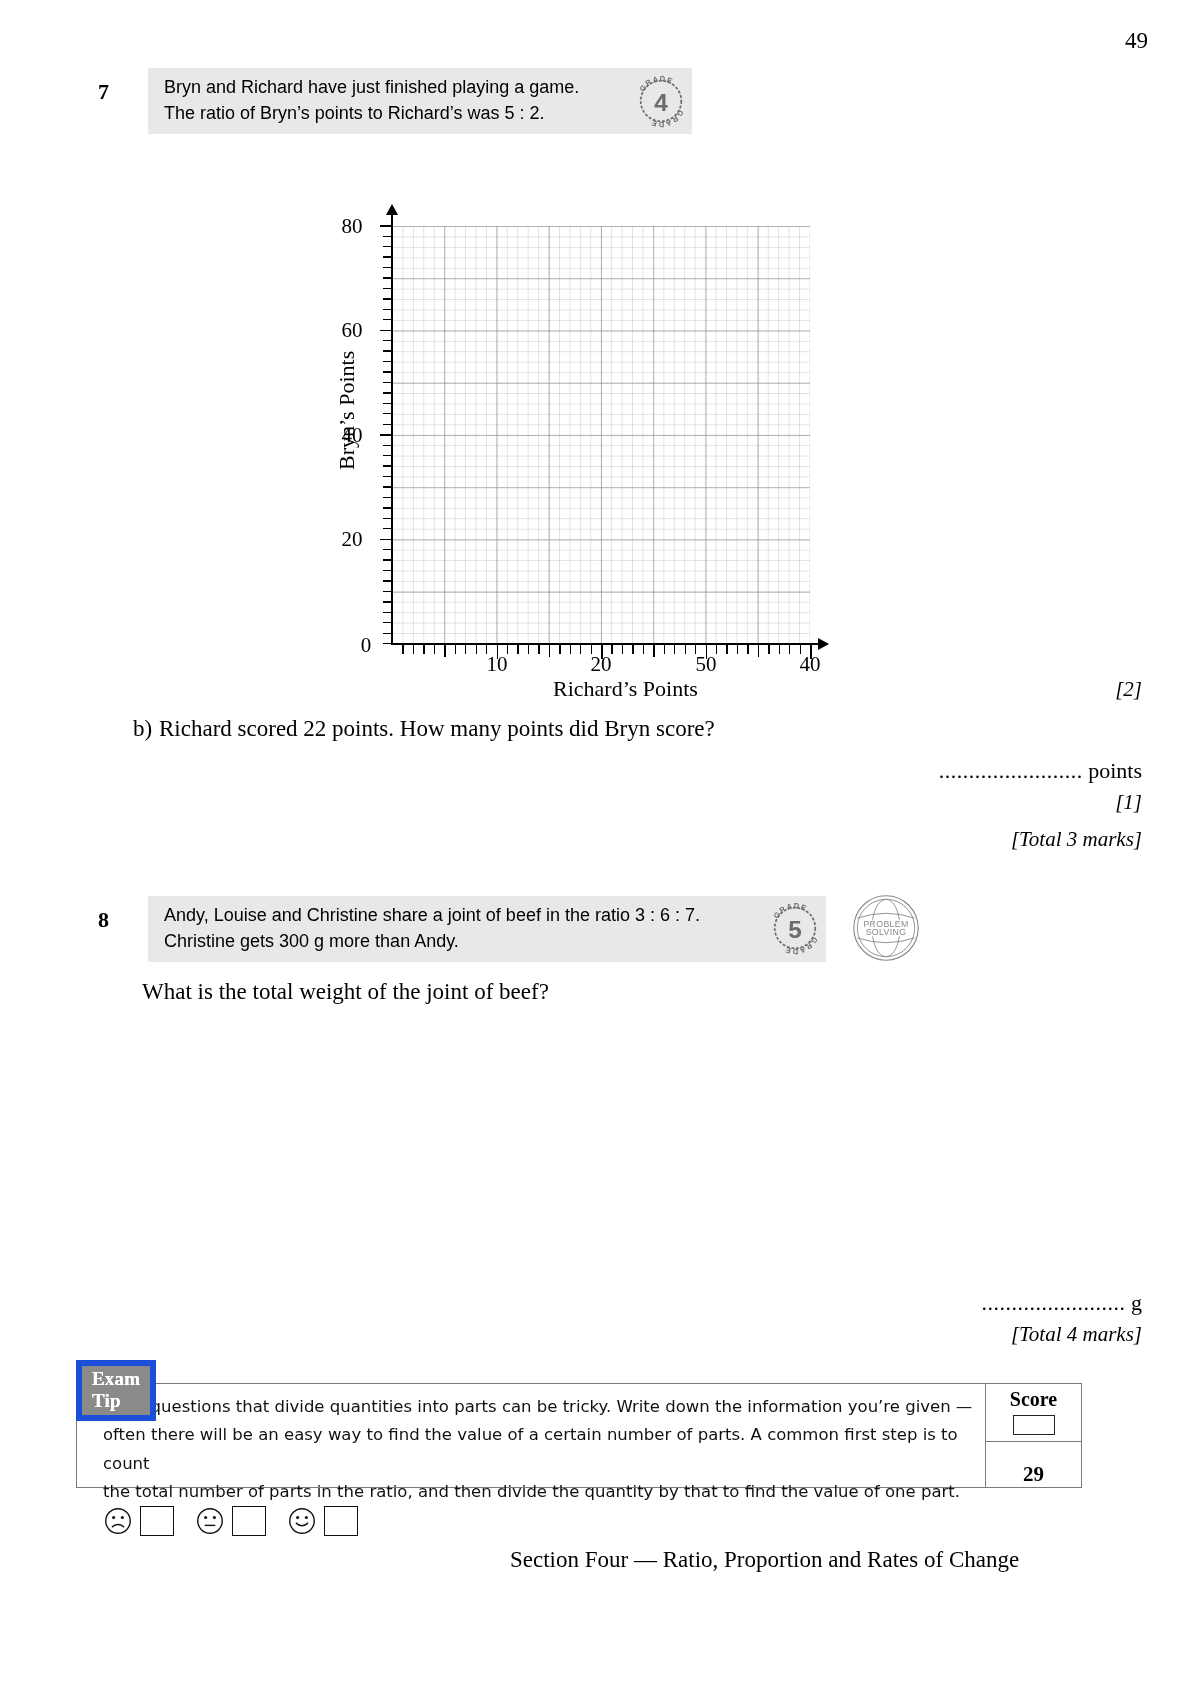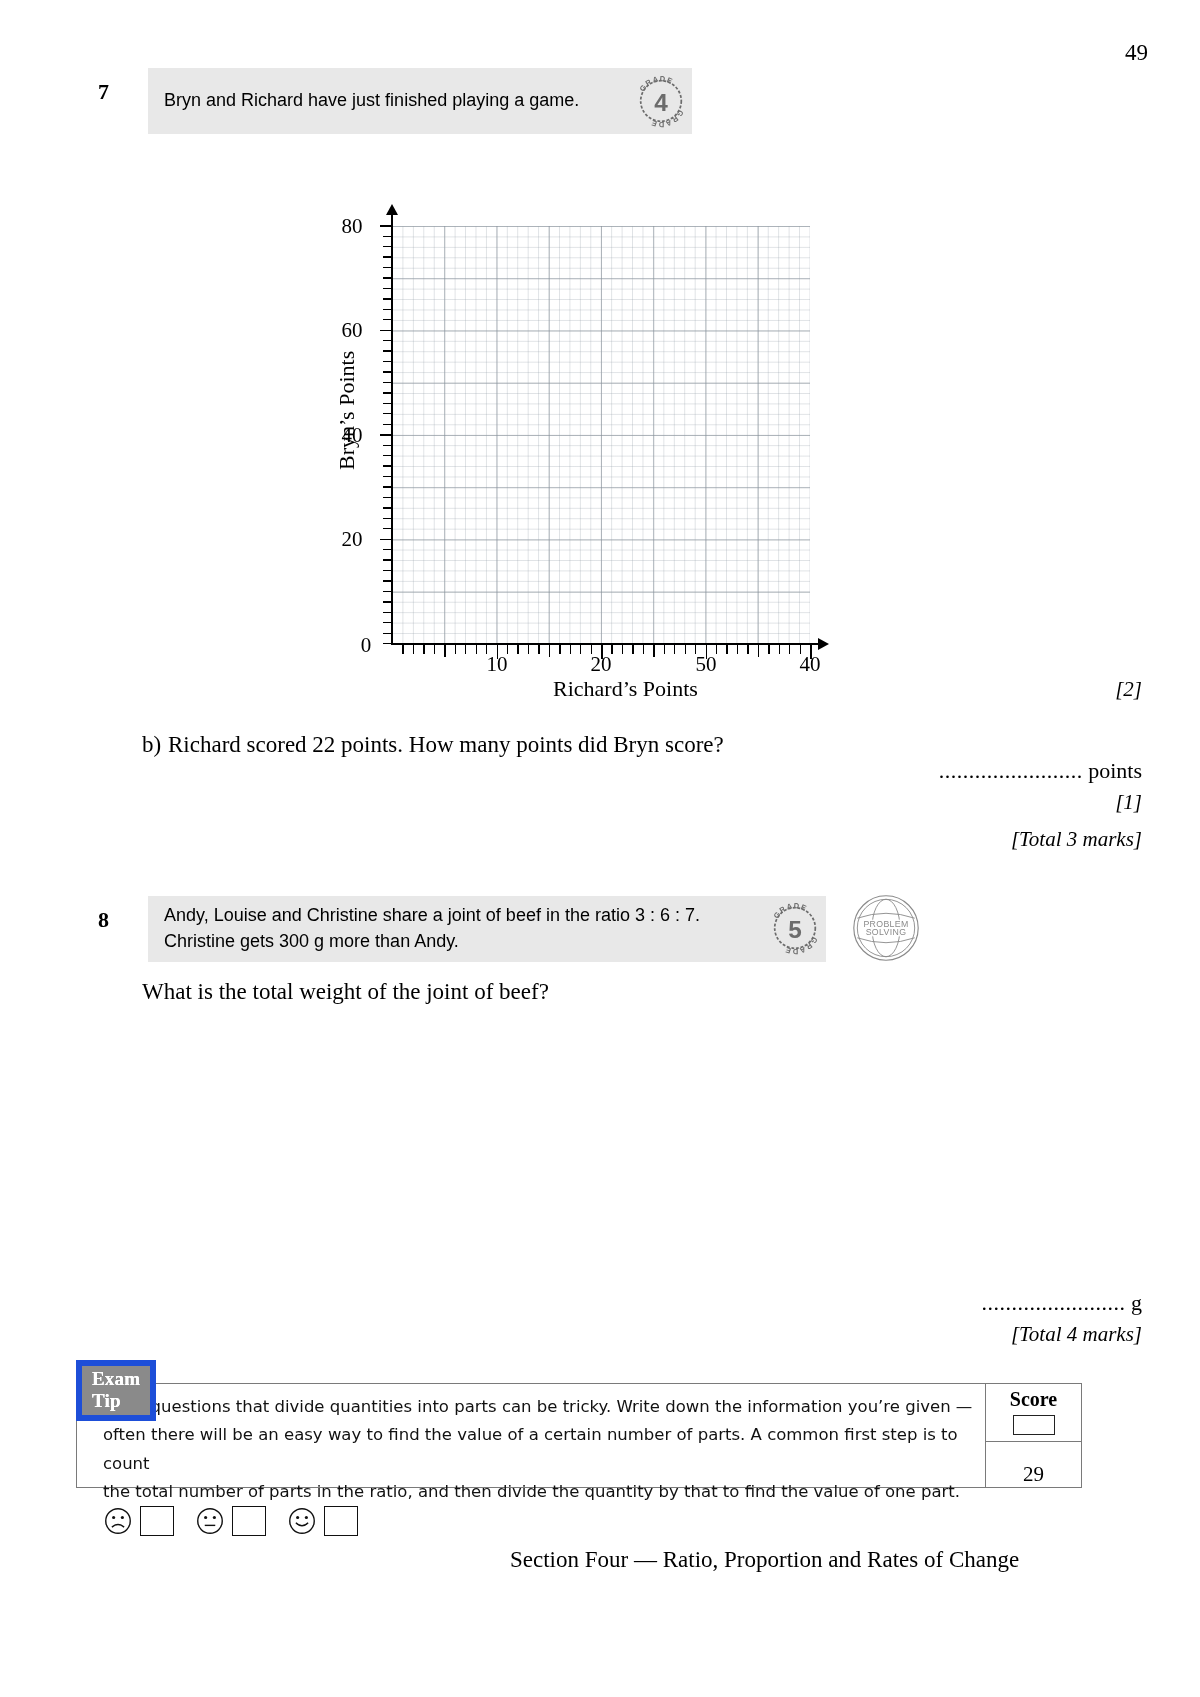--- a/index.html
+++ b/index.html
@@ -9,21 +9,21 @@
     background:#ffffff;
     font-family:"Liberation Serif", serif;
     color:#000;
     position:relative;
     overflow:hidden;
   }
   .page { position:absolute; inset:0; }
 
   
   .page-num {
-    position:absolute; top:40px; right:52px;
+    position:absolute; top:28px; right:52px;
     font-size:23px; font-family:"Liberation Serif", serif;
   }
 
   
   .q-num {
     position:absolute;
     font-weight:bold; font-size:22px;
     font-family:"Liberation Serif", serif;
   }
   .q-shade {
@@ -162,21 +162,21 @@
   .score-title {
     font-family:"Liberation Serif", serif;
     font-size:20px; font-weight:bold;
   }
   .score-box {
     width:42px;height:30px;border:1px solid #222;margin-top:4px;background:#fff;
   }
   .score-sep { width:100%; height:1px; background:#7a7a7a; margin-top:6px; }
   .score-num {
     font-family:"Liberation Serif", serif;
-    font-size:21px; font-weight:normal; margin-top:20px;
+    font-size:21px; font-weight:bold; margin-top:20px;
   }
 
   
   .footer-faces { position:absolute; display:flex; align-items:center; gap:22px; }
   .face-pair { display:flex; align-items:center; gap:8px; }
   .face { width:28px;height:28px; }
   .face svg { display:block; }
   .face-box { width:34px;height:30px;border:1.5px solid #111; background:#fff; }
   .section-line {
     position:absolute;
@@ -191,20 +191,21 @@
 
 <div class="page">
 
   <div class="page-num">49</div>
 
   <div class="q-num" style="left:98px; top:79px;">7</div>
 
   <div class="q-shade" style="left:148px; top:68px; width:544px; height:66px;">
     <div class="q-text">
       <div>Bryn and Richard have just finished playing a game.</div>
+      <div>The ratio of Bryn’s points to Richard’s was 5 : 2.</div>
     </div>
   </div>
 
   <div class="stamp" style="left:632px; top:72px;">
     <svg viewBox="0 0 100 100">
       <defs>
         <path id="arcTop7" d="M 16,50 A 34,34 0 0 1 84,50" fill="none"></path>
         <path id="arcBot7" d="M 84,52 A 34,34 0 0 1 16,52" fill="none"></path>
       </defs>
       <circle cx="50" cy="50" r="35" fill="none" stroke="#6c6c6c" stroke-width="3" stroke-dasharray="5 3"></circle>
@@ -326,21 +327,21 @@
     <div class="ax-lab" style="left:579px; top:652px; width:44px;">20</div>
     <div class="ax-lab" style="left:684px; top:652px; width:44px;">50</div>
     <div class="ax-lab" style="left:788px; top:652px; width:44px;">40</div>
 
     <div class="y-title" style="left:334px; top:470px;">Bryn’s Points</div>
     <div class="x-title" style="left:553px; top:676px;">Richard’s Points</div>
   </div>
 
   <div class="marks" style="right:58px; top:677px;">[2]</div>
 
-  <div class="part" style="left:142px; top:712px; width:860px;margin-top:16px;">
+  <div class="part" style="left:133px; top:712px; width:860px;">
     <span class="lbl">b)</span><span class="part-body">Richard scored 22 points.  How many points did Bryn score?</span>
   </div>
 
   <div class="ans-line" style="right:58px; top:758px;">
     <span class="dots">........................</span>
     <span>points</span>
   </div>
   <div class="marks" style="right:58px; top:790px;">[1]</div>
   <div class="marks" style="right:58px; top:827px;">[Total 3 marks]</div>
 

